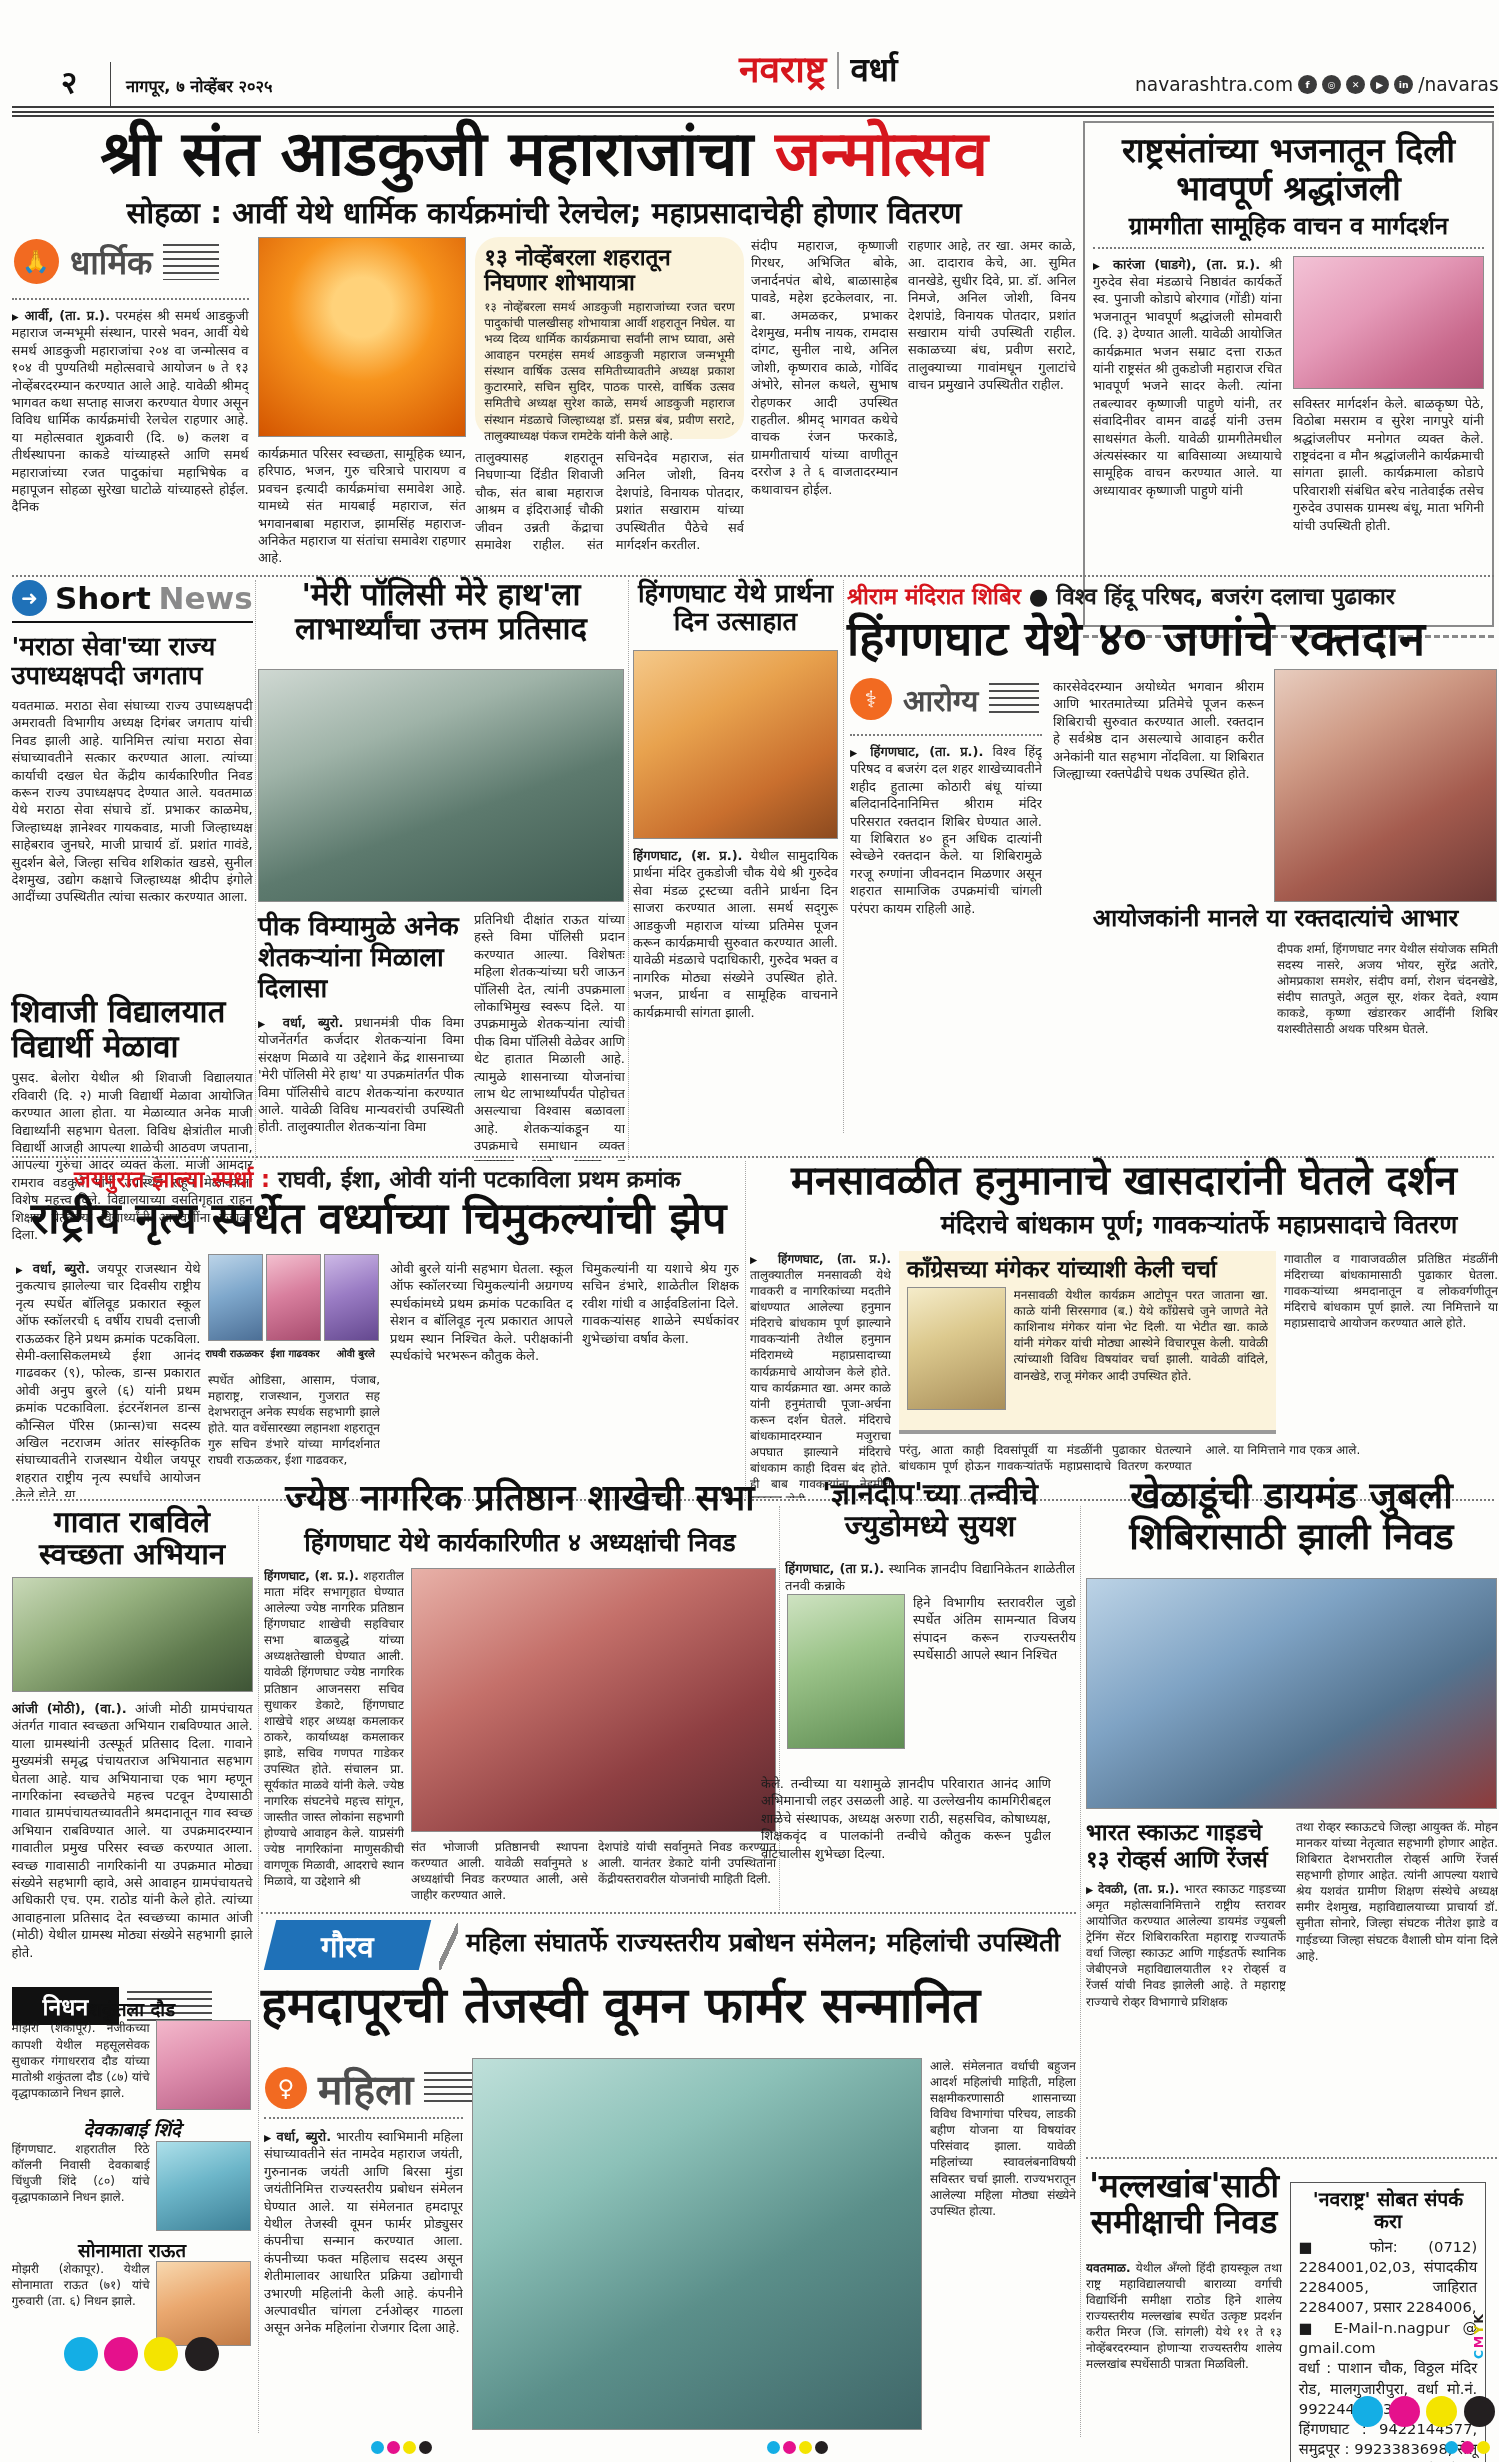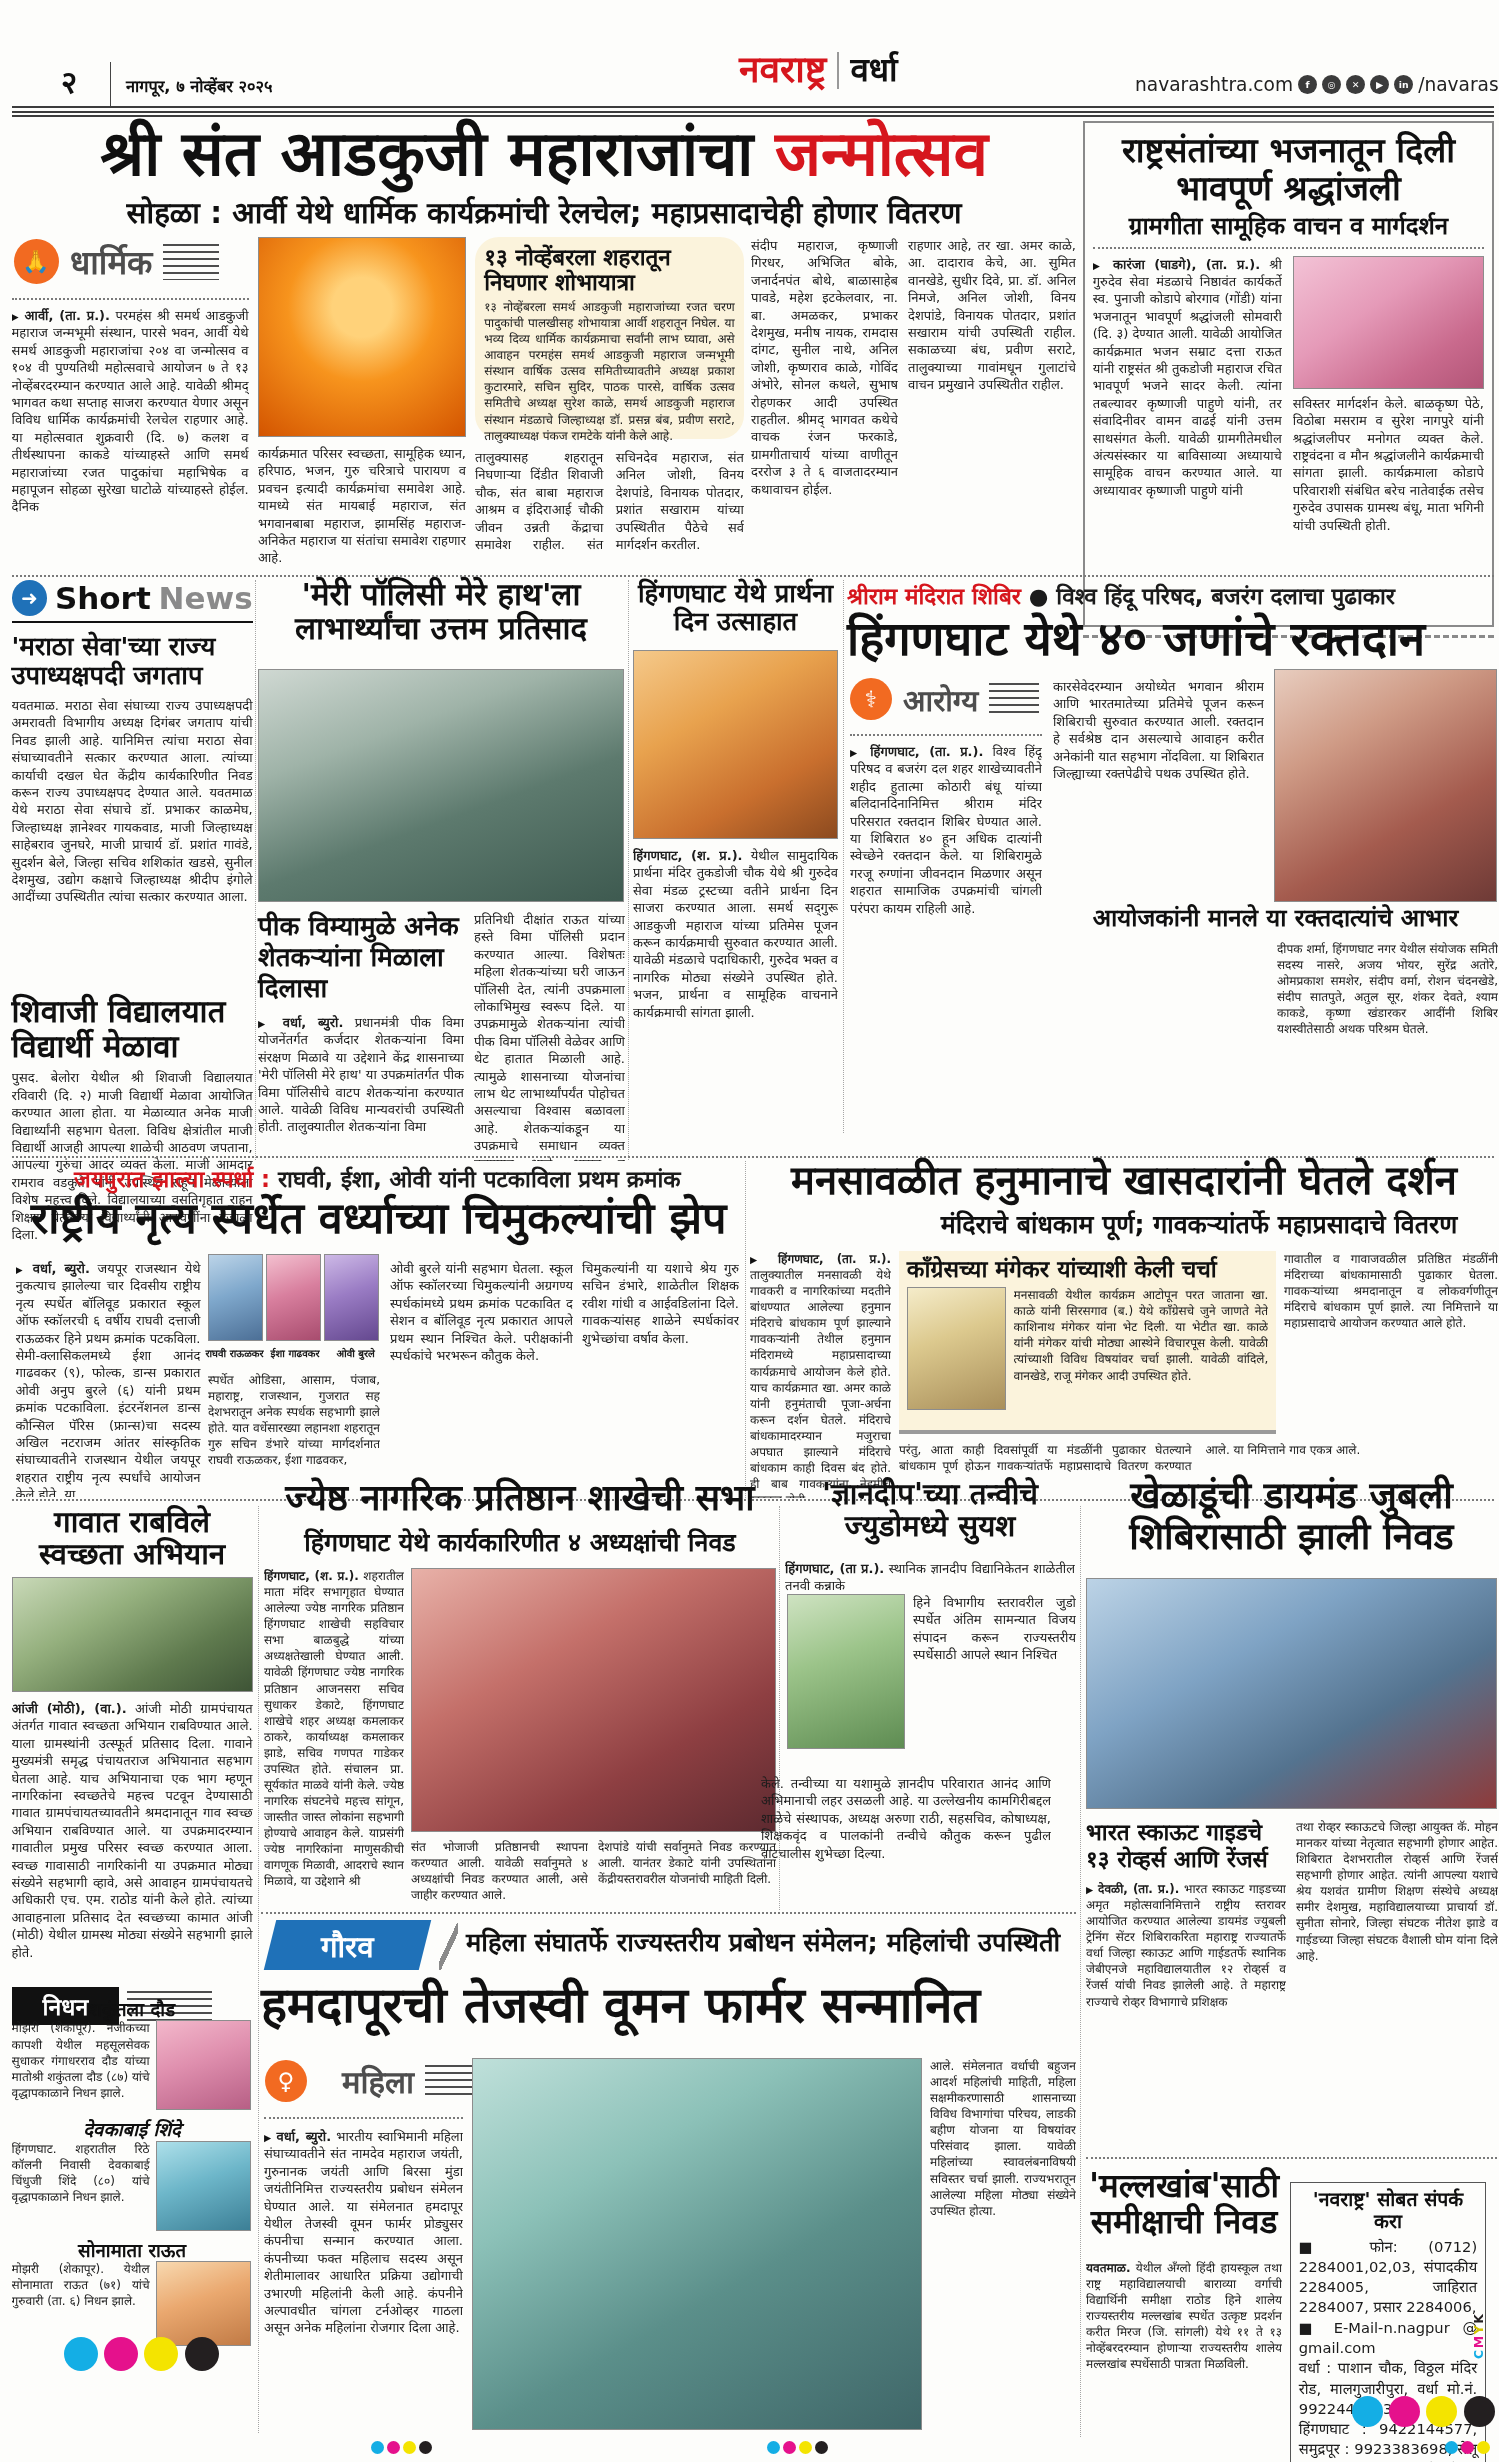--- a/index.html
+++ b/index.html
@@ -271,21 +271,21 @@
 
   <div class="abs dotsep" style="left:261px;top:1912px;width:815px;"></div>
   <div class="abs blue-tag" style="left:270px;top:1920px;width:155px;height:50px;font-size:29.5px;">
       <span>गौरव</span>
     </div>
   <div class="abs" style="left:439px;top:1923px;width:18.6px;height:47px;background:linear-gradient(115deg,transparent 44%,#8a8a8a 44% 58%,transparent 58%);"></div>
   <div class="abs hd" style="left:466px;top:1928px;width:610px;font-size:25.6px;">महिला संघातर्फे राज्यस्तरीय प्रबोधन संमेलन; महिलांची उपस्थिती</div>
   <div class="abs hd" style="left:261px;top:1979px;width:815px;font-size:49px;">हमदापूरची तेजस्वी वूमन फार्मर सन्मानित</div>
   <div class="abs stag" style="left:265px;top:2060px;">
     <span class="ic" style="width:42px;height:42px;font-size:23px;">♀</span>
-    <span class="lb" style="font-size:31px;margin-left:24px;">महिला</span>
+    <span class="lb" style="font-size:41px;">महिला</span>
     <span class="bars" style="width:51px;height:33px;"></span>
   </div>
   <div class="abs dotsep" style="left:264px;top:2117px;width:199px;"></div>
   <div class="abs bt" style="left:264px;top:2128px;width:199px;height:303px;">
     <span class="dlm dl">वर्धा, ब्युरो.</span>
     <span>भारतीय स्वाभिमानी महिला संघाच्यावतीने संत नामदेव महाराज जयंती, गुरुनानक जयंती आणि बिरसा मुंडा जयंतीनिमित्त राज्यस्तरीय प्रबोधन संमेलन घेण्यात आले. या संमेलनात हमदापूर येथील तेजस्वी वूमन फार्मर प्रोड्युसर कंपनीचा सन्मान करण्यात आला. कंपनीच्या फक्त महिलाच सदस्य असून शेतीमालावर आधारित प्रक्रिया उद्योगाची उभारणी महिलांनी केली आहे. कंपनीने अल्पावधीत चांगला टर्नओव्हर गाठला असून अनेक महिलांना रोजगार दिला आहे.</span>
   </div>
   <div class="abs photo" style="left:472px;top:2058px;width:450px;height:372px;background:linear-gradient(150deg,#bfe0da 0%,#8cc1b8 30%,#5b8f8a 60%,#3f6668 100%);"></div>
   <div class="abs bt sm" style="left:930px;top:2058px;width:146px;height:372px;">आले. संमेलनात वर्धाची बहुजन आदर्श महिलांची माहिती, महिला सक्षमीकरणासाठी शासनाच्या विविध विभागांचा परिचय, लाडकी बहीण योजना या विषयांवर परिसंवाद झाला. यावेळी महिलांच्या स्वावलंबनाविषयी सविस्तर चर्चा झाली. राज्यभरातून आलेल्या महिला मोठ्या संख्येने उपस्थित होत्या.</div>
 

